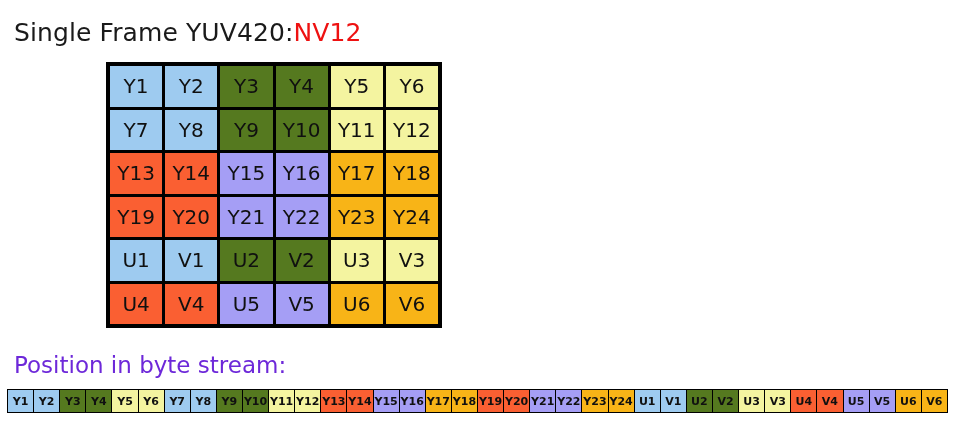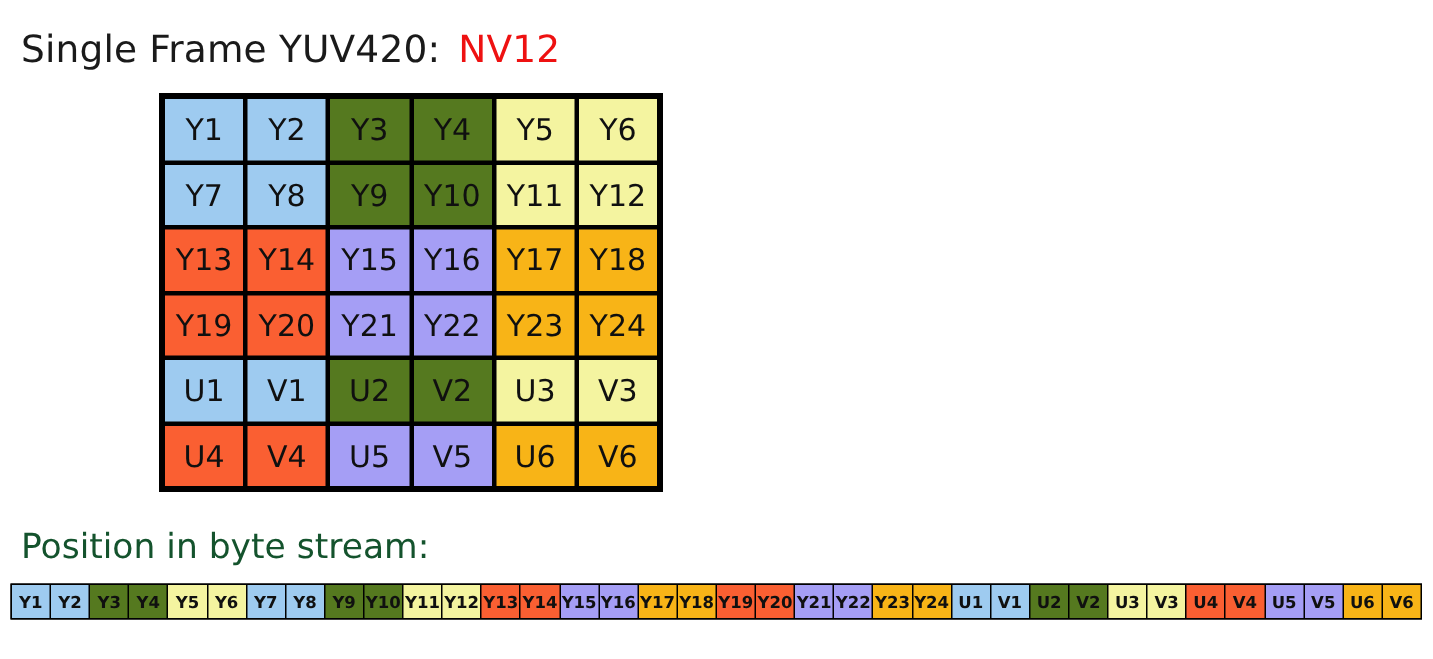--- a/index.html
+++ b/index.html
@@ -20,21 +20,20 @@
     position: absolute;
     left: 14px;
     top: 18px;
     font-size: 25px;
     color: #1a1a1a;
     white-space: nowrap;
     letter-spacing: 0.1px;
   }
   #title-line .title-accent {
     color: #ee1111;
-    margin-left: 12px;
   }
 
   
   #frame-grid {
     position: absolute;
     left: 106px;
     top: 62px;
     width: 336px;
     height: 266px;
     background: #000000;
@@ -55,21 +54,21 @@
     line-height: 1;
     user-select: none;
   }
 
   
   #stream-caption {
     position: absolute;
     left: 14px;
     top: 352px;
     font-size: 23px;
-    color: #14532d;
+    color: #6d28d9;
     white-space: nowrap;
   }
 
   
   #byte-stream {
     position: absolute;
     left: 7px;
     top: 389px;
     width: 941px;
     height: 24px;

